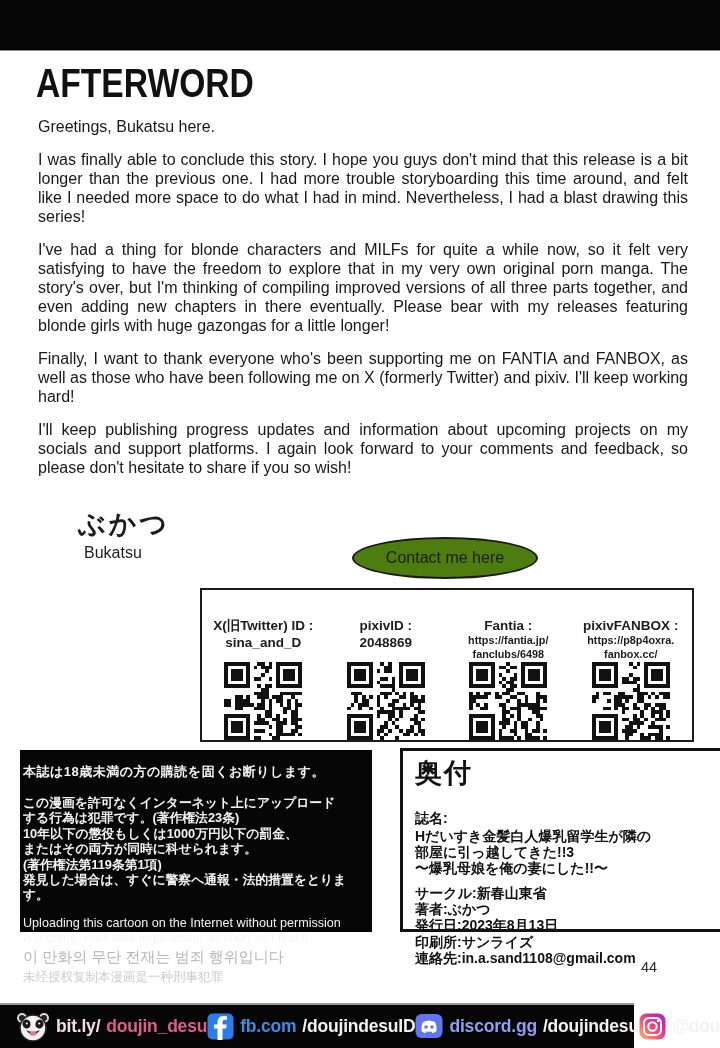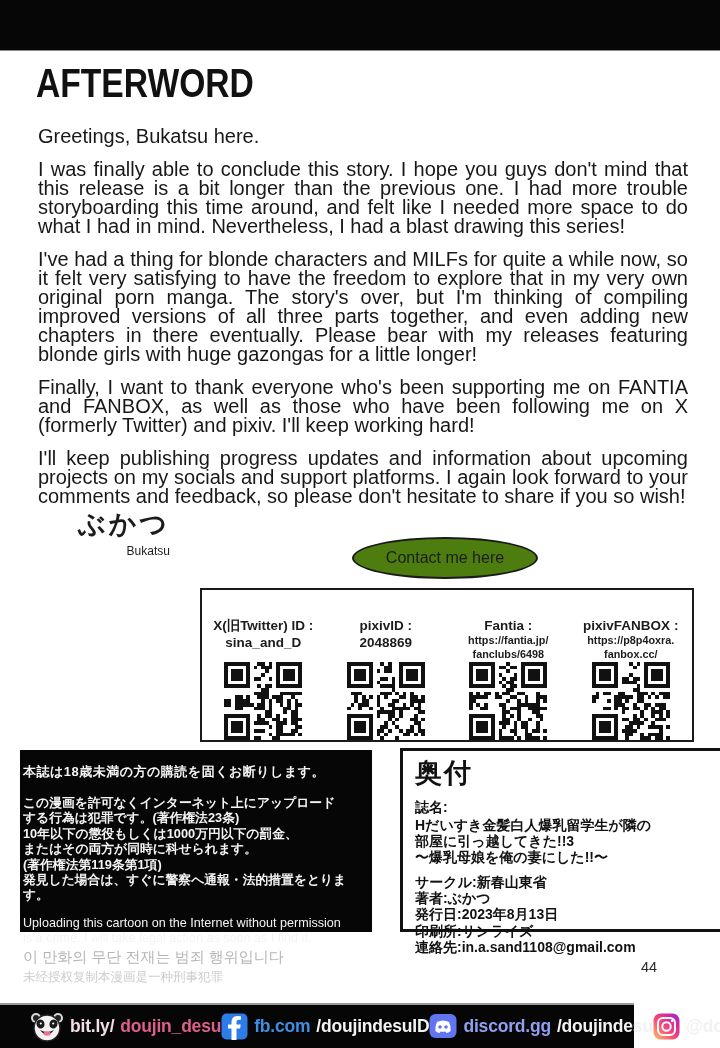--- a/index.html
+++ b/index.html
@@ -12,28 +12,28 @@
   .top-bar {
     position: absolute; left: 0; top: 0; width: 720px; height: 50px;
     background: var(--bar-black, #060606); border-bottom: 1px solid #8a8a8a;
   }
   .page-title {
     position: absolute; left: 36px; top: 60px; margin: 0;
     font-size: 41px; font-weight: 800; letter-spacing: 0px; color: #111;
     transform: scale(0.82, 1); transform-origin: left top; white-space: nowrap;
   }
   .body-text {
-    position: absolute; left: 38px; top: 127px; width: 650px;
-    font-size: 20px; line-height: 19px; color: #181818;
+    position: absolute; left: 38px; top: 117px; width: 650px;
+    font-size: 16px; line-height: 19px; color: #181818;
   }
   .body-text p { margin: 0 0 14px 0; text-align: justify; }
   .body-text p.greeting { text-align: left; }
   .signature { position: absolute; left: 78px; top: 506px; }
   .sig-jp { font-size: 27px; font-weight: 600; letter-spacing: 3px; }
-  .sig-en { font-size: 12px; margin-top: 2px; margin-left: 18px; text-align: right; }
+  .sig-en { font-size: 16px; margin-top: 2px; margin-left: 6px; }
   .contact-pill {
     position: absolute; left: 352px; top: 537px; width: 182px; height: 38px;
     border: 2.5px solid #1a1a1a; border-radius: 50%;
     display: flex; align-items: center; justify-content: center;
     font-size: 16px; background: #4d7c0f;
   }
   .qr-box {
     position: absolute; left: 200px; top: 588px; width: 494px; height: 154px;
     border: 2.5px solid #1a1a1a; background: #fff;
     display: flex; flex-direction: row; box-sizing: border-box; padding-top: 27px;
@@ -55,30 +55,30 @@
   .w-en  { font-size: 12.6px; font-weight: 400; line-height: 15px; margin-top: 13px !important; }
   .w-kr  { font-size: 15px; color: #b5b5b5; margin-top: 2px !important; }
   .w-cn  { font-size: 12.5px; color: #cccccc; margin-top: 2px !important;
            font-family: "Liberation Serif", serif; }
   .colophon {
     position: absolute; left: 400px; top: 748px; width: 323px; height: 184px;
     border: 3px solid #111; background: #fff; box-sizing: border-box;
     padding: 4px 12px; color: #111;
   }
   .c-title { font-size: 27px; font-weight: 800; letter-spacing: 2px; }
-  .c-label { font-size: 14px; font-weight: 700; margin-top: 8px; }
+  .c-label { font-size: 14px; font-weight: 700; margin-top: 19px; }
   .c-book  { font-size: 14px; font-weight: 700; line-height: 16px; white-space: pre-line; }
   .c-group { margin-top: 9px; }
   .c-line  { font-size: 14px; font-weight: 700; line-height: 16.2px; }
   .page-num { position: absolute; left: 641px; top: 959px; font-size: 14.5px; color: #2a2a2a; }
   .footer {
     position: absolute; left: 0; top: 1003px; width: 634px; height: 45px;
     background: var(--bar-black, #060606); border-top: 2px solid #9a9a9a;
     display: flex; align-items: center; justify-content: space-between;
-    box-sizing: border-box; padding: 0 30px;
+    box-sizing: border-box; padding: 0 16px;
   }
   .f-item { display: flex; align-items: center; gap: 6px; white-space: nowrap; }
   .f-text { font-size: 17.5px; font-weight: 700; letter-spacing: -0.2px; }
   .c-prefix1 { color: var(--bitly-prefix, #f3dde4); }
   .c-handle1 { color: var(--bitly-pink, #de5f8d); }
   .c-prefix2 { color: var(--facebook-blue, #3f8de4); }
   .c-handle2 { color: var(--footer-white, #f2f2f2); }
   .c-prefix3 { color: var(--discord-blurple, #919ff2); }
   .c-handle3 { color: var(--footer-white, #f2f2f2); }
   .c-handle4 { color: var(--footer-white, #f2f2f2); }

